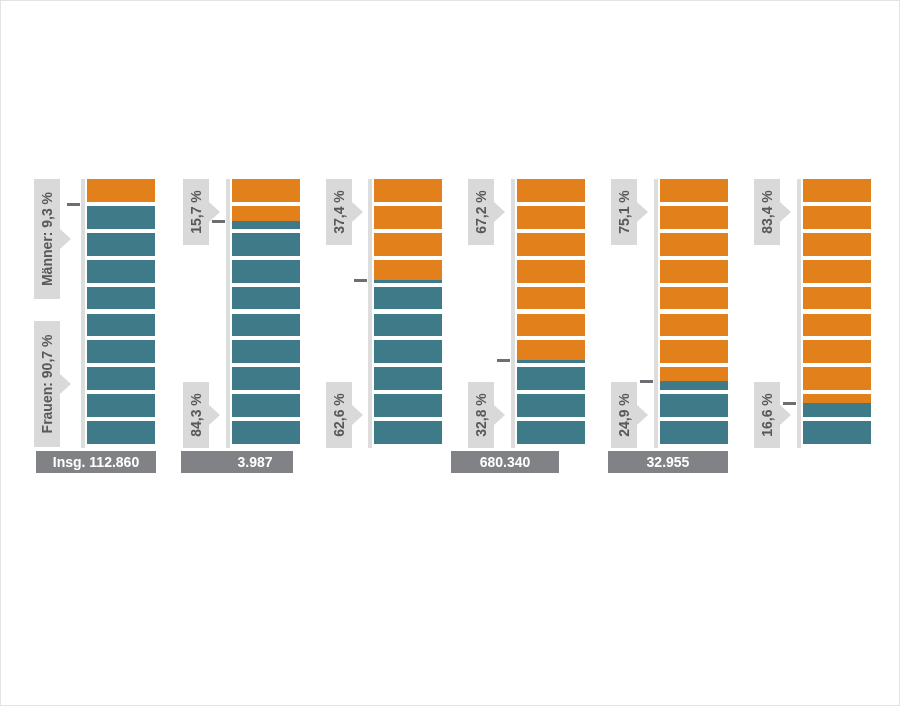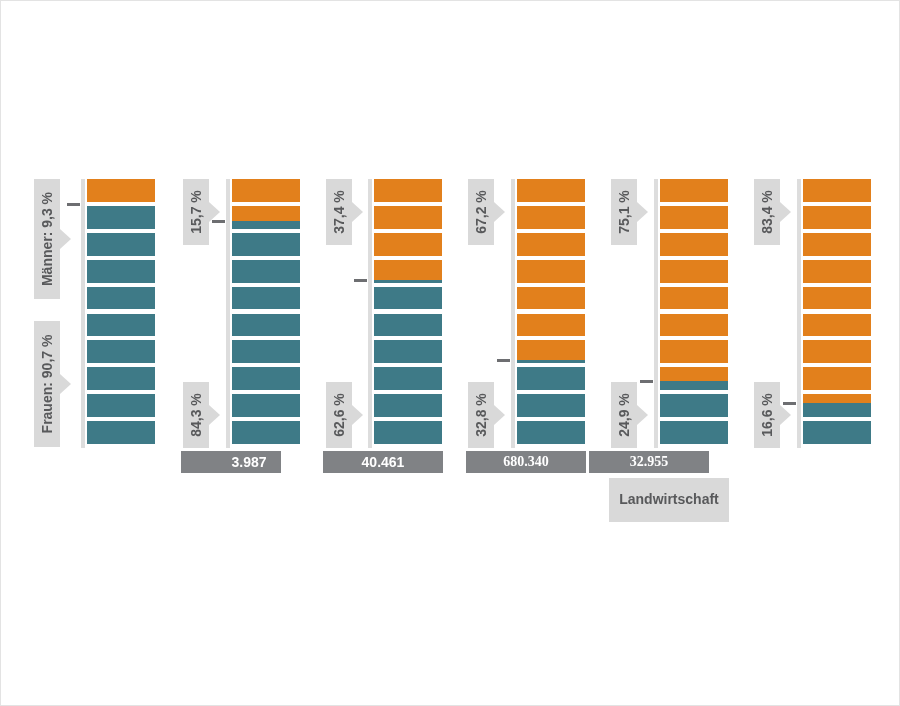--- a/index.html
+++ b/index.html
@@ -178,20 +178,21 @@
       </div>
       <div class="tick" style="left: 66px; top: 202.017px;"></div>
       <div class="pct-box first-col" style="left: 33px; top: 178px; width: 26px; height: 120px;">
         <span class="rot">Männer: 9,3 %</span>
         <span class="pct-arrow"></span>
       </div>
       <div class="pct-box first-col" style="left: 33px; top: 320px; width: 26px; height: 126px;">
         <span class="rot">Frauen: 90,7 %</span>
         <span class="pct-arrow"></span>
       </div>
+      <div class="total-box" style="left: 35px; width: 120px;">Insg. 112.860</div>
       <div class="rail" style="left: 225px;"></div>
       <div class="bar" style="left: 231px; top: 178px;">
         <div class="block" style="top: 0px; height: 22.9px;">
           <div class="seg-orange" style="top: 0px; height: 22.9px;"></div>
         </div>
         <div class="block" style="top: 26.9px; height: 22.9px;">
           <div class="seg-orange" style="top: 0px; height: 15.333px;"></div>
           <div class="seg-teal" style="top: 15.333px; height: 7.567px;"></div>
         </div>
         <div class="block" style="top: 53.8px; height: 22.9px;">
@@ -221,21 +222,21 @@
       </div>
       <div class="tick" style="left: 211px; top: 219.233px;"></div>
       <div class="pct-box" style="left: 182px; top: 178px; width: 26px; height: 66px;">
         <span class="rot">15,7 %</span>
         <span class="pct-arrow"></span>
       </div>
       <div class="pct-box" style="left: 182px; top: 381px; width: 26px; height: 66px;">
         <span class="rot">84,3 %</span>
         <span class="pct-arrow"></span>
       </div>
-      <div class="total-box" style="left: 180px; width: 100px; padding-left: 36px;">3.987</div>
+      <div class="total-box" style="left: 180px; width: 112px; padding-left: 36px;">3.987</div>
       <div class="rail" style="left: 367px;"></div>
       <div class="bar" style="left: 373px; top: 178px;">
         <div class="block" style="top: 0px; height: 22.9px;">
           <div class="seg-orange" style="top: 0px; height: 22.9px;"></div>
         </div>
         <div class="block" style="top: 26.9px; height: 22.9px;">
           <div class="seg-orange" style="top: 0px; height: 22.9px;"></div>
         </div>
         <div class="block" style="top: 53.8px; height: 22.9px;">
           <div class="seg-orange" style="top: 0px; height: 22.9px;"></div>
@@ -265,21 +266,20 @@
       </div>
       <div class="tick" style="left: 353px; top: 277.606px;"></div>
       <div class="pct-box" style="left: 325px; top: 178px; width: 26px; height: 66px;">
         <span class="rot">37,4 %</span>
         <span class="pct-arrow"></span>
       </div>
       <div class="pct-box" style="left: 325px; top: 381px; width: 26px; height: 66px;">
         <span class="rot">62,6 %</span>
         <span class="pct-arrow"></span>
       </div>
-      <div class="total-box" style="left: 322px; width: 120px;">40.461</div>
       <div class="rail" style="left: 510px;"></div>
       <div class="bar" style="left: 516px; top: 178px;">
         <div class="block" style="top: 0px; height: 22.9px;">
           <div class="seg-orange" style="top: 0px; height: 22.9px;"></div>
         </div>
         <div class="block" style="top: 26.9px; height: 22.9px;">
           <div class="seg-orange" style="top: 0px; height: 22.9px;"></div>
         </div>
         <div class="block" style="top: 53.8px; height: 22.9px;">
           <div class="seg-orange" style="top: 0px; height: 22.9px;"></div>
@@ -309,21 +309,21 @@
       </div>
       <div class="tick" style="left: 496px; top: 357.768px;"></div>
       <div class="pct-box" style="left: 467px; top: 178px; width: 26px; height: 66px;">
         <span class="rot">67,2 %</span>
         <span class="pct-arrow"></span>
       </div>
       <div class="pct-box" style="left: 467px; top: 381px; width: 26px; height: 66px;">
         <span class="rot">32,8 %</span>
         <span class="pct-arrow"></span>
       </div>
-      <div class="total-box" style="left: 465px; width: 120px; font-family: Liberation Serif, serif;">680.340</div>
+      <div class="total-box" style="left: 450px; width: 108px;">680.340</div>
       <div class="rail" style="left: 653px;"></div>
       <div class="bar" style="left: 659px; top: 178px;">
         <div class="block" style="top: 0px; height: 22.9px;">
           <div class="seg-orange" style="top: 0px; height: 22.9px;"></div>
         </div>
         <div class="block" style="top: 26.9px; height: 22.9px;">
           <div class="seg-orange" style="top: 0px; height: 22.9px;"></div>
         </div>
         <div class="block" style="top: 53.8px; height: 22.9px;">
           <div class="seg-orange" style="top: 0px; height: 22.9px;"></div>
@@ -353,22 +353,21 @@
       </div>
       <div class="tick" style="left: 639px; top: 379.019px;"></div>
       <div class="pct-box" style="left: 610px; top: 178px; width: 26px; height: 66px;">
         <span class="rot">75,1 %</span>
         <span class="pct-arrow"></span>
       </div>
       <div class="pct-box" style="left: 610px; top: 381px; width: 26px; height: 66px;">
         <span class="rot">24,9 %</span>
         <span class="pct-arrow"></span>
       </div>
-      <div class="total-box" style="left: 588px; width: 120px; font-family: Liberation Serif, serif;">32.955</div>
-      <div class="cat-box" style="left: 608px; width: 120px;">Landwirtschaft</div>
+      <div class="total-box" style="left: 607px; width: 120px;">32.955</div>
       <div class="rail" style="left: 796px;"></div>
       <div class="bar" style="left: 802px; top: 178px;">
         <div class="block" style="top: 0px; height: 22.9px;">
           <div class="seg-orange" style="top: 0px; height: 22.9px;"></div>
         </div>
         <div class="block" style="top: 26.9px; height: 22.9px;">
           <div class="seg-orange" style="top: 0px; height: 22.9px;"></div>
         </div>
         <div class="block" style="top: 53.8px; height: 22.9px;">
           <div class="seg-orange" style="top: 0px; height: 22.9px;"></div>

